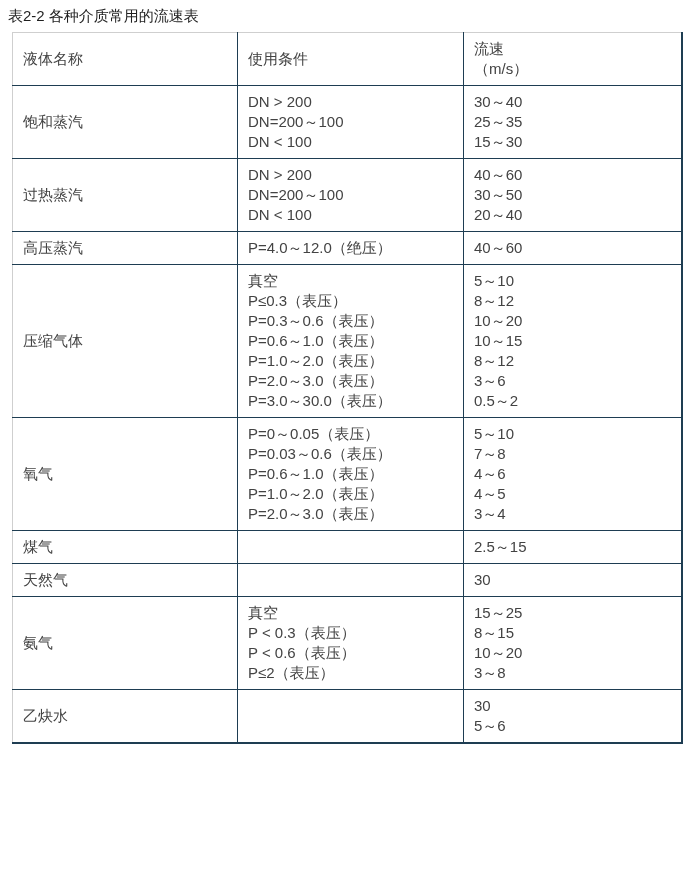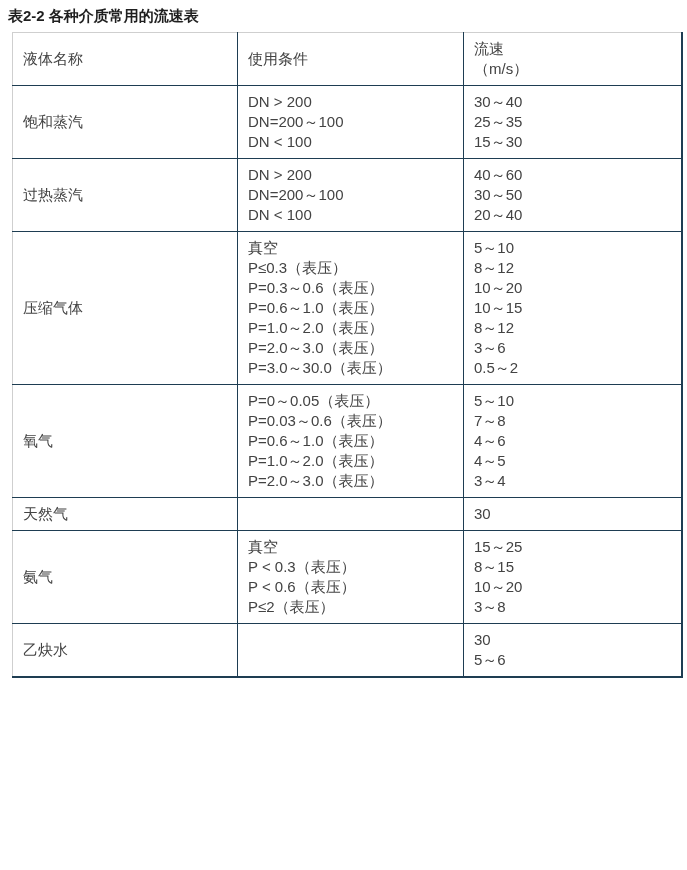--- a/index.html
+++ b/index.html
@@ -8,21 +8,21 @@
     background: #ffffff;
     font-family: "Liberation Sans", "DejaVu Sans", sans-serif;
   }
   .page {
     width: 687px;
     box-sizing: border-box;
     padding-top: 5px;
   }
   .table-title {
     font-size: 15px;
-    font-weight: bold;
+    font-weight: normal;
     color: #1f1f1f;
     margin: 2px 0 7px 8px;
     line-height: 18px;
   }
   table.flow-table {
     border-collapse: collapse;
     table-layout: fixed;
     margin-left: 12px;
     width: 669px;
     border-top: 1px solid #cfcfcf;
@@ -106,20 +106,31 @@
             <div>DN &lt; 100</div>
           </td>
           <td>
             <div>40～60</div>
             <div>30～50</div>
             <div>20～40</div>
           </td>
         </tr>
         <tr>
           <td>
+            <div>高压蒸汽</div>
+          </td>
+          <td>
+            <div>P=4.0～12.0（绝压）</div>
+          </td>
+          <td>
+            <div>40～60</div>
+          </td>
+        </tr>
+        <tr>
+          <td>
             <div>压缩气体</div>
           </td>
           <td>
             <div>真空</div>
             <div>P≤0.3（表压）</div>
             <div>P=0.3～0.6（表压）</div>
             <div>P=0.6～1.0（表压）</div>
             <div>P=1.0～2.0（表压）</div>
             <div>P=2.0～3.0（表压）</div>
             <div>P=3.0～30.0（表压）</div>
@@ -148,20 +159,29 @@
           <td>
             <div>5～10</div>
             <div>7～8</div>
             <div>4～6</div>
             <div>4～5</div>
             <div>3～4</div>
           </td>
         </tr>
         <tr>
           <td>
+            <div>煤气</div>
+          </td>
+          <td></td>
+          <td>
+            <div>2.5～15</div>
+          </td>
+        </tr>
+        <tr>
+          <td>
             <div>天然气</div>
           </td>
           <td></td>
           <td>
             <div>30</div>
           </td>
         </tr>
         <tr>
           <td>
             <div>氨气</div>

